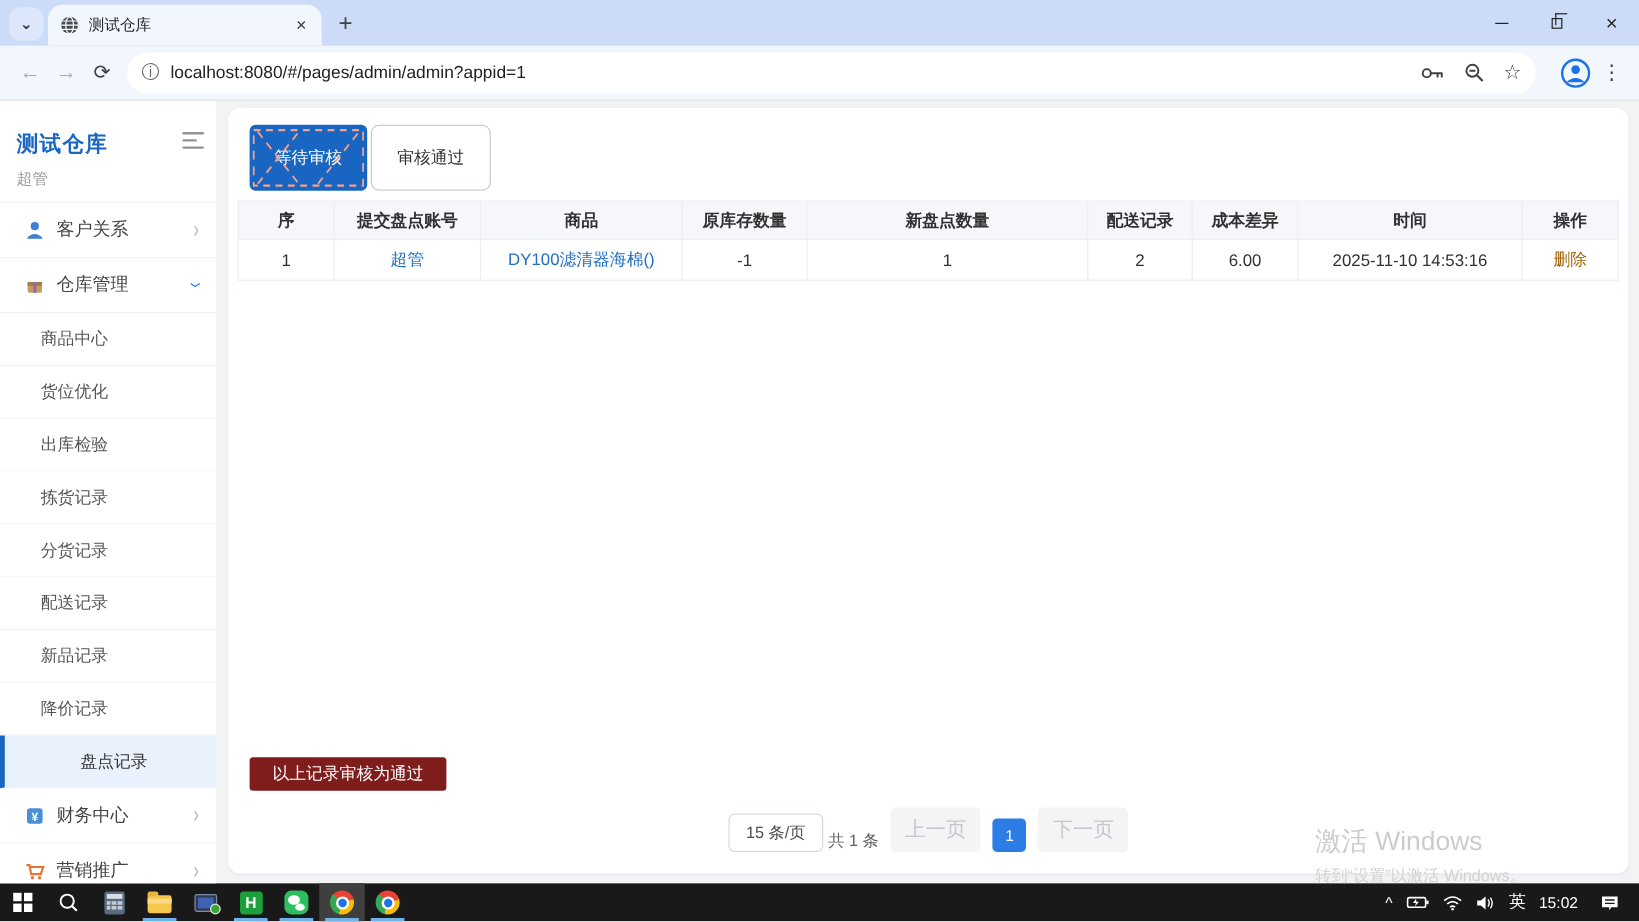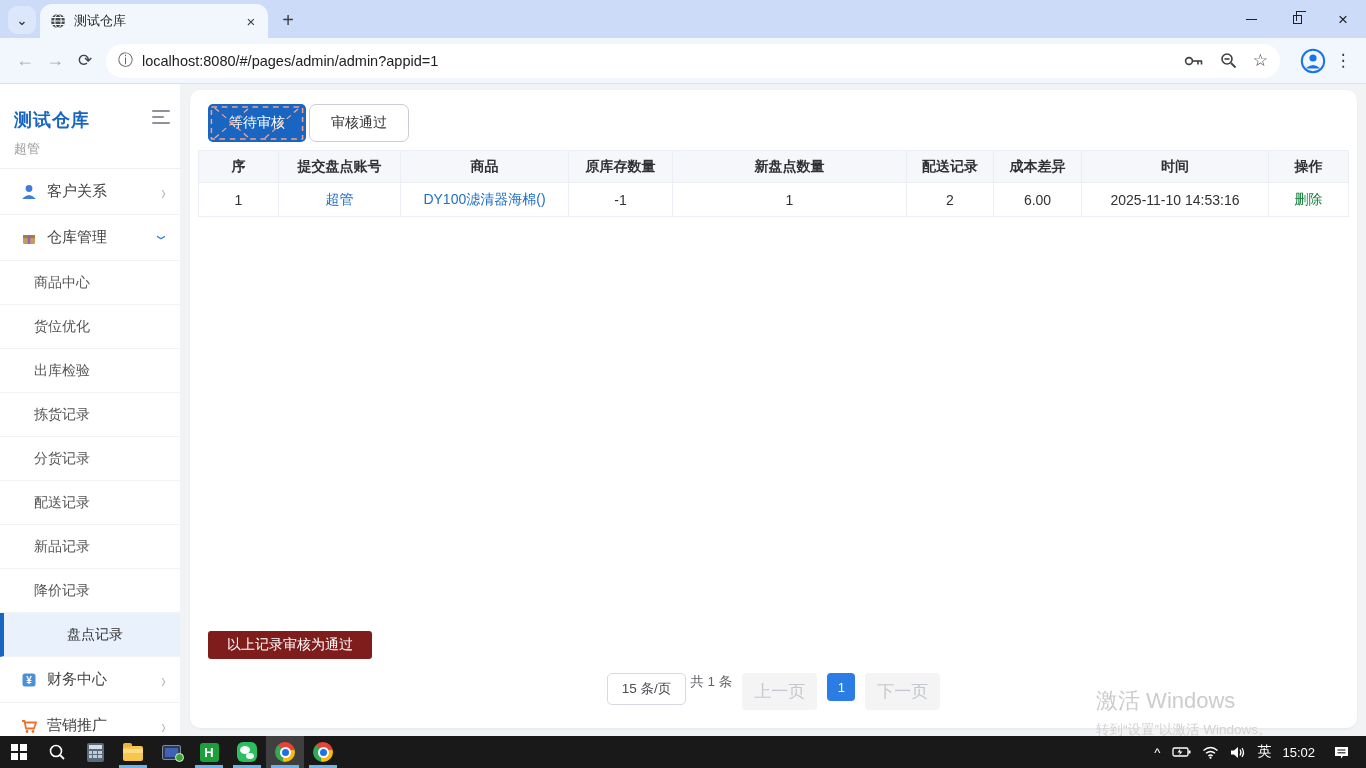--- a/index.html
+++ b/index.html
@@ -57,38 +57,38 @@
   .nav-item .chev.down { color:#2b7ce5; transform:rotate(90deg) scale(.9,1.3); }
   .nav-sub { height:44px; display:flex; align-items:center; padding-left:34px;
     border-bottom:1px solid #f3f3f3; color:#555; font-size:14px; background:#fff; }
   .nav-sub.active { background:#e9f1fc; border-left:4px solid #1966c2; padding-left:63px; color:#333; }
 
   .main { flex:1; background:#f2f3f5; padding:6px 10px 8px 10px; }
   .card { background:#fff; height:100%; border-radius:10px; box-shadow:0 1px 3px rgba(0,0,0,.05);
     display:flex; flex-direction:column; padding:14px 8px 10px 8px; position:relative; }
 
   .tabs-row { display:flex; gap:3px; margin:0 0 8px 10px; }
-  .seg-btn { height:38px; padding:0 21px; font-size:14px; display:flex; align-items:center; justify-content:center; }
+  .seg-btn { height:55px; padding:0 21px; font-size:14px; display:flex; align-items:center; justify-content:center; }
   .seg-active { background:#1966c2; color:#fff; border-radius:5px; position:relative; border:none; }
   .seg-active svg.marquee { position:absolute; inset:0; width:100%; height:100%; }
   .seg-plain { background:#fff; color:#333; border:1px solid #c9cdd3; border-radius:7px; }
 
   table.grid { width:100%; border-collapse:collapse; table-layout:fixed; }
   .grid th { background:#f6f7fa; font-size:14px; font-weight:bold; color:#303133; height:32px;
     border:1px solid #ebeef5; }
   .grid td { font-size:14px; color:#303133; height:34px; text-align:center; border:1px solid #ebeef5; background:#fff; }
   .grid td.link { color:#1f6fc5; }
-  .grid td.danger { color:#15803d; }
+  .grid td.danger { color:#a16207; }
   .c0{width:80px}.c1{width:122px}.c2{width:168px}.c3{width:104px}.c4{width:234px}
   .c5{width:87px}.c6{width:88px}.c7{width:187px}.c8{width:80px}
 
   .flex-spacer { flex:1; }
   .approve-row { margin:0 0 10px 10px; }
   .approve-btn { background:#7f1d1d; color:#fff; font-size:14px; padding:5px 19px; border-radius:3px; display:inline-block; }
-  .pager { display:flex; align-items:flex-start; justify-content:center; gap:10px; padding:4px 0 8px 0; }
+  .pager { display:flex; align-items:flex-end; justify-content:center; gap:10px; padding:4px 0 8px 0; }
   .page-size { border:1px solid #d6dae0; border-radius:5px; padding:6px 14px; font-size:13.5px; color:#4a4d52; background:#fff; }
   .total { font-size:13.5px; color:#606266; margin-left:-6px; }
   .pg-btn { background:#f4f4f5; color:#c3c7ce; font-size:17px; padding:7px 12px; border-radius:4px; }
   .pg-cur { background:#2b7ce5; color:#fff; font-size:13px; min-width:28px; height:28px; border-radius:4px;
     display:flex; align-items:center; justify-content:center; }
 
   .watermark { position:absolute; left:1096px; top:654px; z-index:5; pointer-events:none;margin-top:32px; }
   .wm1 { font-size:22px; color:#cccccc; }
   .wm2 { font-size:13.5px; color:#d2d2d2; margin-top:5px; }
 

